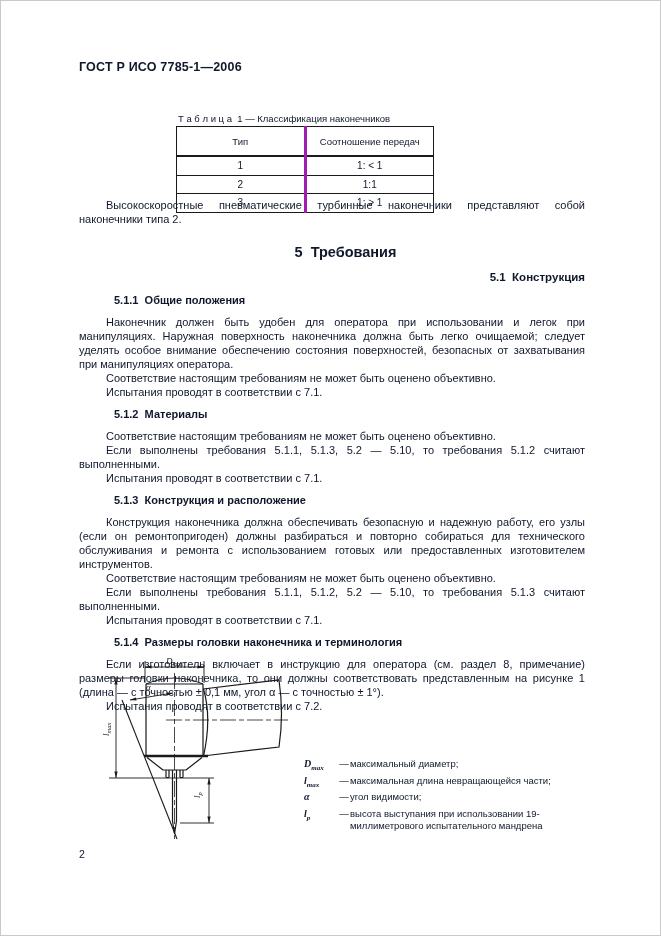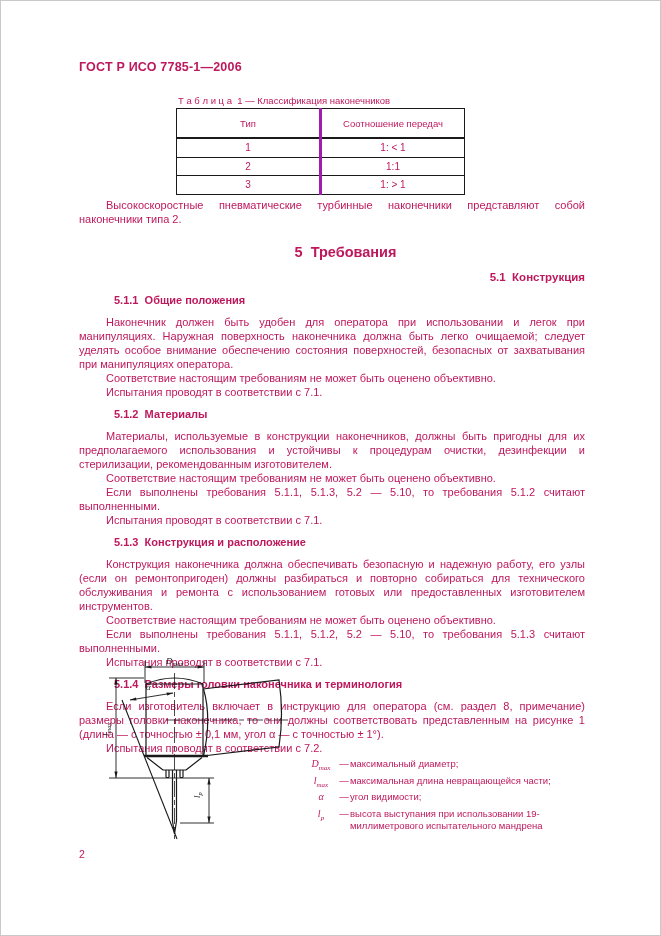--- a/index.html
+++ b/index.html
@@ -3,29 +3,29 @@
 <meta charset="utf-8">
 <style>
   html,body{margin:0;padding:0;background:#e8e8e8;}
   .page{
     position:relative;
     width:661px;height:936px;
     background:#ffffff;
     border:1px solid #c9c9c9;
     box-sizing:border-box;
     font-family:"Liberation Sans",sans-serif;
-    color:#be185d;
+    color:#0f172a;
     overflow:hidden;
   }
   .doc-header{
     position:absolute;top:59px;left:78px;
     font-size:12.5px;font-weight:bold;letter-spacing:.2px;
   }
   
-  .table-block{position:absolute;top:94px;left:175px;width:289px;}
+  .table-block{position:absolute;top:112px;left:175px;width:258px;}
   .tcaption{font-size:9.5px;margin:0 0 2px 2px;white-space:pre-wrap;}
   table.cls{border-collapse:collapse;width:100%;table-layout:fixed;border:1.2px solid #1a1a1a;}
   table.cls th{
     height:26px;font-size:9.5px;font-weight:normal;text-align:center;vertical-align:middle;
     border-bottom:2.5px solid #1a1a1a;
   }
   table.cls td{
     height:15.5px;font-size:10px;text-align:center;vertical-align:middle;
     border-top:1px solid #1a1a1a;
   }
@@ -56,21 +56,21 @@
   .fig-svg .cl{stroke:#1a1a1a;stroke-width:.8;fill:none;stroke-dasharray:16 3 5 3;}
   .fig-svg .sight{stroke:#1a1a1a;stroke-width:1.1;fill:none;}
   .fig-svg .ah{fill:#1a1a1a;stroke:none;}
   .fig-svg text{fill:#1a1a1a;font-family:"Liberation Serif",serif;font-style:italic;font-size:9px;}
   .fig-svg .sub{font-size:6.5px;}
   .legend{
     position:absolute;left:303px;top:757px;width:282px;
     font-size:9.5px;line-height:12.6px;
   }
   .lrow{display:grid;grid-template-columns:34px 12px auto;}
-  .lterm{text-align:center;font-family:"Liberation Serif",serif;font-style:italic;font-size:10px;}
+  .lterm{text-align:left;font-family:"Liberation Serif",serif;font-style:italic;font-size:10px;font-weight:bold;}
   .lterm sub{font-size:7px;font-style:italic;}
   .ldash{text-align:center;}
   .fig-caption{
     position:absolute;left:295px;top:826px;width:295px;
     text-align:center;font-size:10.5px;
   }
   .page-number{position:absolute;left:78px;top:847px;font-size:10.5px;}
 </style>
 </head>
 <body>
@@ -107,21 +107,20 @@
 
   <div class="content">
     <p>Высокоскоростные пневматические турбинные наконечники представляют собой наконечники типа 2.</p>
     <h1>5  Требования</h1>
     <h2>5.1  Конструкция</h2>
     <h3>5.1.1  Общие положения</h3>
     <p>Наконечник должен быть удобен для оператора при использовании и легок при манипуляциях. Наружная поверхность наконечника должна быть легко очищаемой; следует уделять особое внимание обеспечению состояния поверхностей, безопасных от захватывания при манипуляциях оператора.</p>
     <p>Соответствие настоящим требованиям не может быть оценено объективно.</p>
     <p>Испытания проводят в соответствии с 7.1.</p>
     <h3>5.1.2  Материалы</h3>
-    <p>Материалы, используемые в конструкции наконечников, должны быть пригодны для их предполагаемого использования и устойчивы к процедурам очистки, дезинфекции и стерилизации, рекомендованным изготовителем.</p>
     <p>Соответствие настоящим требованиям не может быть оценено объективно.</p>
     <p>Если выполнены требования 5.1.1, 5.1.3, 5.2 — 5.10, то требования 5.1.2 считают выполненными.</p>
     <p>Испытания проводят в соответствии с 7.1.</p>
     <h3>5.1.3  Конструкция и расположение</h3>
     <p>Конструкция наконечника должна обеспечивать безопасную и надежную работу, его узлы (если он ремонтопригоден) должны разбираться и повторно собираться для технического обслуживания и ремонта с использованием готовых или предоставленных изготовителем инструментов.</p>
     <p>Соответствие настоящим требованиям не может быть оценено объективно.</p>
     <p>Если выполнены требования 5.1.1, 5.1.2, 5.2 — 5.10, то требования 5.1.3  считают выполненными.</p>
     <p>Испытания проводят в соответствии с 7.1.</p>
     <h3>5.1.4  Размеры головки наконечника и терминология</h3>
     <p>Если изготовитель включает в инструкцию для оператора (см. раздел 8, примечание) размеры головки наконечника, то они должны соответствовать представленным на рисунке 1 (длина — с точностью ± 0,1 мм, угол α — с точностью ± 1°).</p>

